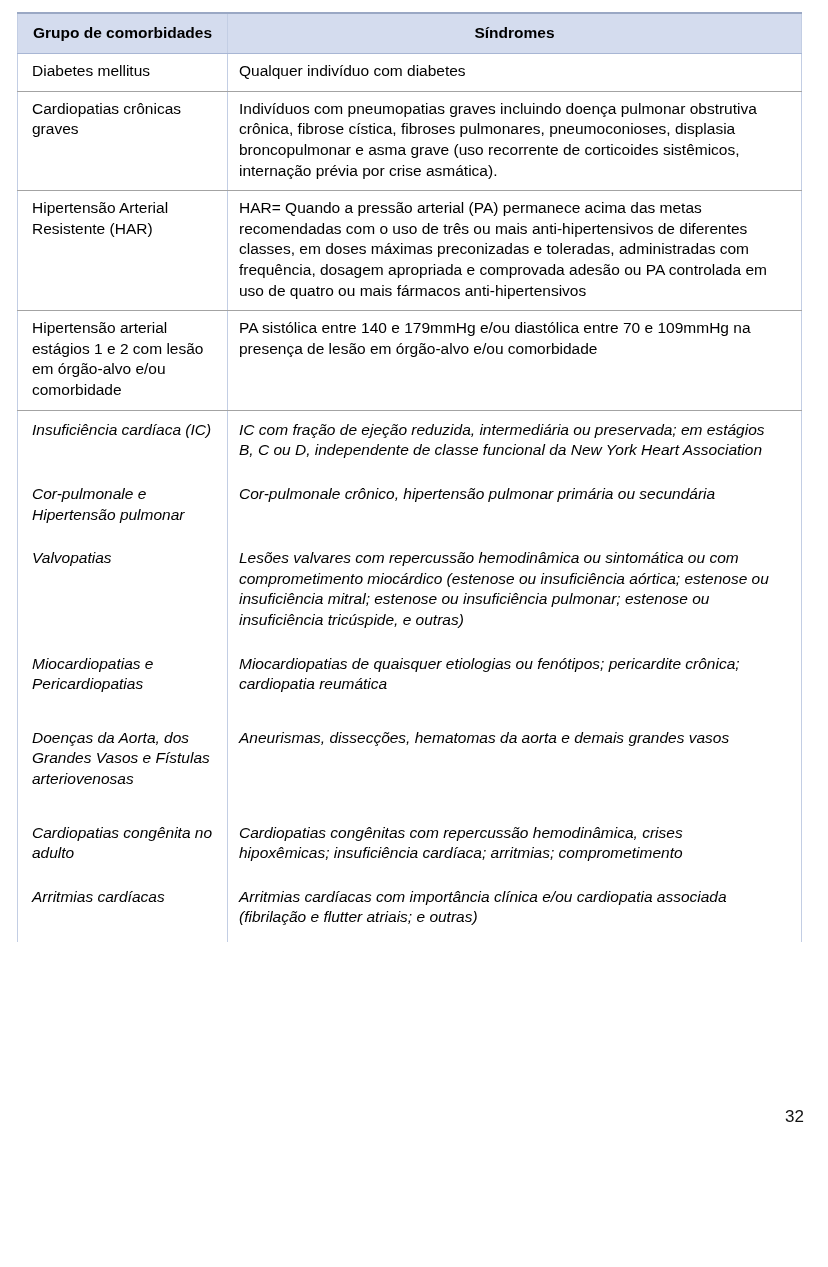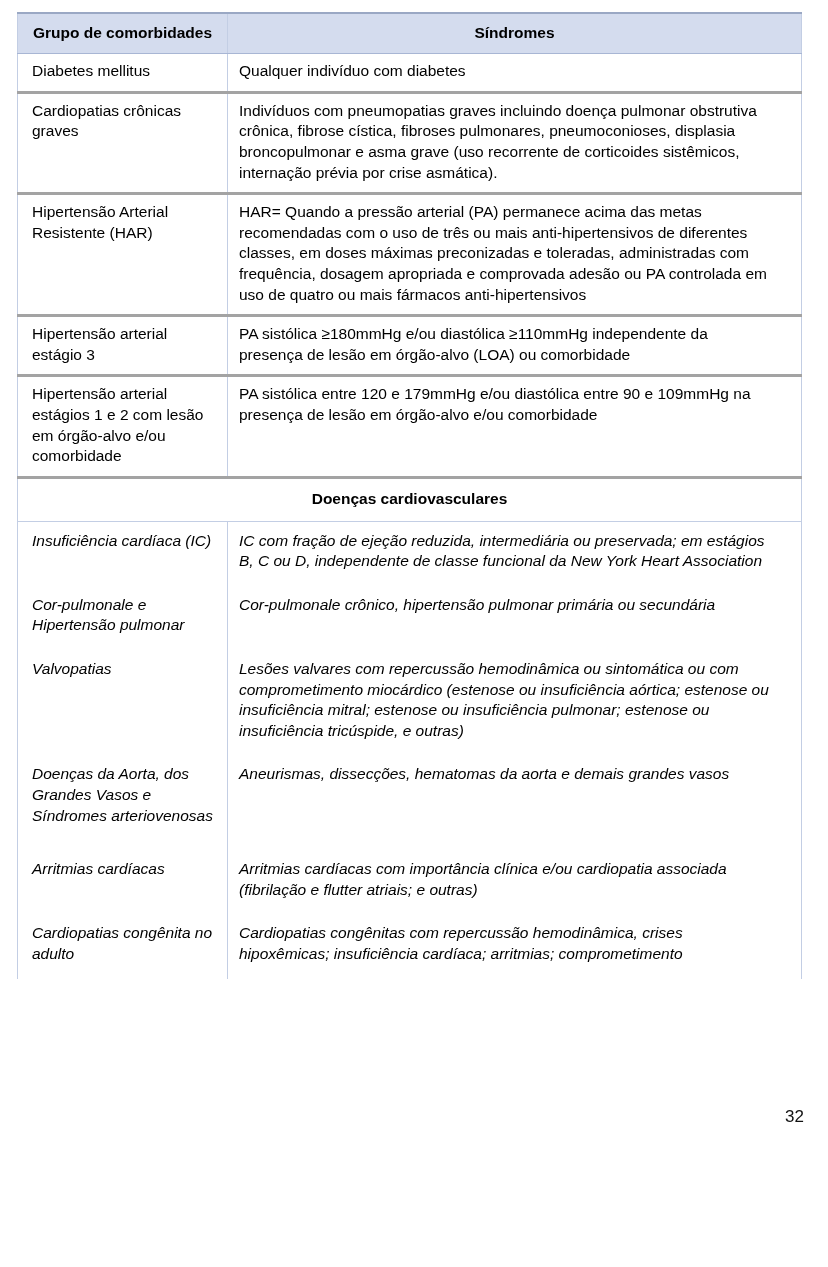--- a/index.html
+++ b/index.html
@@ -68,21 +68,21 @@
     padding-left: 14px;
     padding-right: 6px;
   }
   td.col-b {
     padding-left: 11px;
     padding-right: 26px;
   }
 
   
   tr.bordered > td {
-    border-bottom: 3px solid #a3a3a3;
+    border-bottom: 1px solid #a3a3a3;
     margin-top: 12px;
   }
 
   
   tr > td:first-child,
   thead th:first-child {
     border-left: 1px solid #c3cee4;
   }
   tr > td:last-child,
   thead th:last-child {
@@ -146,65 +146,62 @@
         <tr class="bordered">
           <td class="col-a">Cardiopatias crônicas graves</td>
           <td class="col-b">Indivíduos com pneumopatias graves incluindo doença pulmonar obstrutiva crônica, fibrose cística, fibroses pulmonares, pneumoconioses, displasia broncopulmonar e asma grave (uso recorrente de corticoides sistêmicos, internação prévia por crise asmática).</td>
         </tr>
 
         <tr class="bordered">
           <td class="col-a">Hipertensão Arterial Resistente (HAR)</td>
           <td class="col-b">HAR= Quando a pressão arterial (PA) permanece acima das metas recomendadas com o uso de três ou mais anti-hipertensivos de diferentes classes, em doses máximas preconizadas e toleradas, administradas com frequência, dosagem apropriada e comprovada adesão ou PA controlada em uso de quatro ou mais fármacos anti-hipertensivos</td>
         </tr>
 
-        <tr class="bordered">
-          <td class="col-a">Hipertensão arterial estágio 3</td>
-          <td class="col-b">PA sistólica ≥180mmHg e/ou diastólica ≥110mmHg independente da presença de lesão em órgão-alvo (LOA) ou comorbidade</td>
-        </tr>
 
         <tr class="bordered">
           <td class="col-a">Hipertensão arterial estágios 1 e 2 com lesão em órgão-alvo e/ou comorbidade</td>
-          <td class="col-b">PA sistólica entre 120 e 179mmHg e/ou diastólica entre 90 e 109mmHg na presença de lesão em órgão-alvo e/ou comorbidade</td>
-        </tr>
-
-        <tr class="section-row">
-          <td colspan="2">Doenças cardiovasculares</td>
-        </tr>
+          <td class="col-b">PA sistólica entre 140 e 179mmHg e/ou diastólica entre 70 e 109mmHg na presença de lesão em órgão-alvo e/ou comorbidade</td>
+        </tr>
+
 
         <tr class="plain">
           <td class="col-a">Insuficiência cardíaca (IC)</td>
           <td class="col-b">IC com fração de ejeção reduzida, intermediária ou preservada; em estágios B, C ou D, independente de classe funcional da New York Heart Association</td>
         </tr>
 
         <tr class="plain">
           <td class="col-a">Cor-pulmonale e Hipertensão pulmonar</td>
           <td class="col-b">Cor-pulmonale crônico, hipertensão pulmonar primária ou secundária</td>
         </tr>
 
 
 
         <tr class="plain">
           <td class="col-a">Valvopatias</td>
           <td class="col-b">Lesões valvares com repercussão hemodinâmica ou sintomática ou com comprometimento miocárdico (estenose ou insuficiência aórtica; estenose ou insuficiência mitral; estenose ou insuficiência pulmonar; estenose ou insuficiência tricúspide, e outras)</td>
         </tr>
 
-
         <tr class="plain tall">
-          <td class="col-a">Doenças da Aorta, dos Grandes Vasos e Síndromes arteriovenosas</td>
+          <td class="col-a">Miocardiopatias e Pericardiopatias</td>
+          <td class="col-b">Miocardiopatias de quaisquer etiologias ou fenótipos; pericardite crônica; cardiopatia reumática</td>
+        </tr>
+
+        <tr class="plain tall">
+          <td class="col-a">Doenças da Aorta, dos Grandes Vasos e Fístulas arteriovenosas</td>
           <td class="col-b">Aneurismas, dissecções, hematomas da aorta e demais grandes vasos</td>
+        </tr>
+
+        <tr class="plain">
+          <td class="col-a">Cardiopatias congênita no adulto</td>
+          <td class="col-b">Cardiopatias congênitas com repercussão hemodinâmica, crises hipoxêmicas; insuficiência cardíaca; arritmias; comprometimento</td>
         </tr>
 
         <tr class="plain">
           <td class="col-a">Arritmias cardíacas</td>
           <td class="col-b">Arritmias cardíacas com importância clínica e/ou cardiopatia associada (fibrilação e flutter atriais; e outras)</td>
-        </tr>
-
-        <tr class="plain">
-          <td class="col-a">Cardiopatias congênita no adulto</td>
-          <td class="col-b">Cardiopatias congênitas com repercussão hemodinâmica, crises hipoxêmicas; insuficiência cardíaca; arritmias; comprometimento</td>
         </tr>
 
       </tbody>
     </table>
   </div>
 
   <div class="page-number">32</div>
 
 </div>
 

